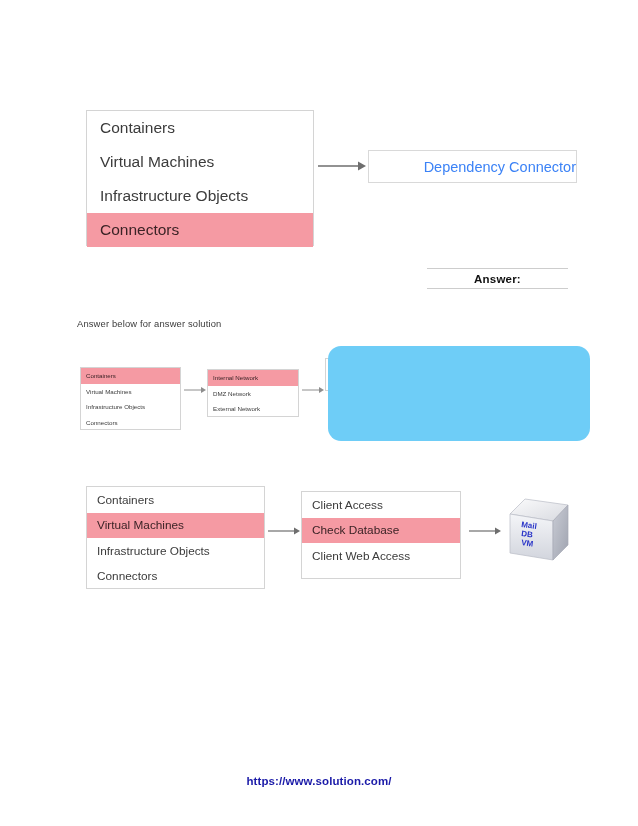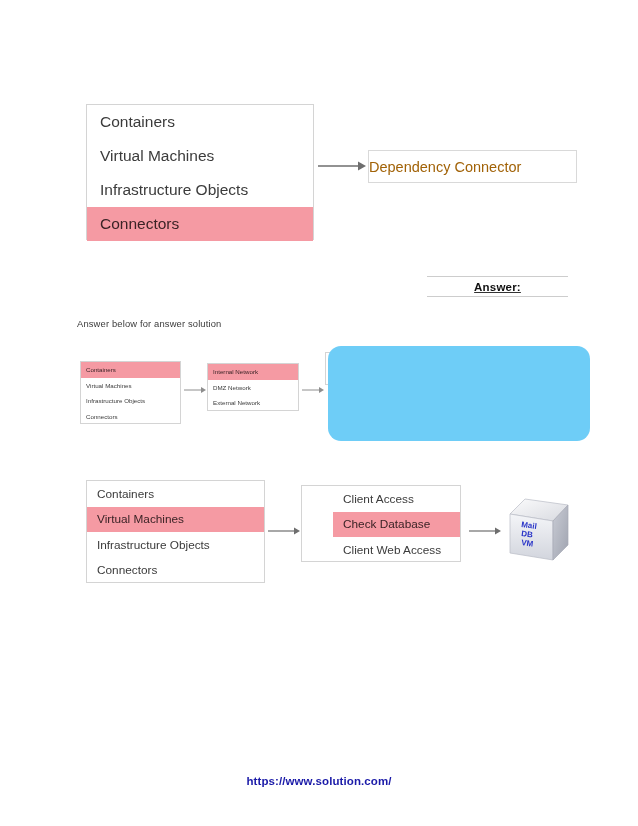--- a/index.html
+++ b/index.html
@@ -23,20 +23,21 @@
     width: 638px;
     height: 826px;
   }
 
   
   .listbox {
     position: absolute;
     background: #ffffff;
     border: 1px solid #d4d4d4;
     box-sizing: border-box;
+    margin-top: 6px;
   }
   .listbox .row {
     box-sizing: border-box;
     display: flex;
     align-items: center;
     white-space: nowrap;
     color: #3b3b3b;
   }
   .listbox .row.hl {
     background: #f59aa3;
@@ -51,23 +52,23 @@
   }
 
   
   .plainbox {
     position: absolute;
     background: #ffffff;
     border: 1px solid #d9d9d9;
     box-sizing: border-box;
     display: flex;
     align-items: center;
-    justify-content: flex-start;
+    justify-content: flex-end;
     font-size: 14.5px;
-    color: #a16207;
+    color: #3b82f6;
     white-space: nowrap;
   }
 
   
   .lb-small .row {
     height: 15.5px;
     padding-left: 5px;
     font-size: 6.2px;
   }
 
@@ -155,21 +156,21 @@
 
   <svg class="arrow" style="left:318px; top:158px;" width="48" height="16" viewBox="0 0 48 16">
     <line x1="0" y1="8" x2="40" y2="8" stroke="#6e6e6e" stroke-width="1.4"></line>
     <polygon points="40,3.4 48,8 40,12.6" fill="#6e6e6e"></polygon>
   </svg>
 
   <div class="plainbox" style="left:368px; top:150px; width:209px; height:33px;">
     <span>Dependency Connector</span>
   </div>
 
-  <div class="answer-wrap" style="left:427px; top:276px; width:141px;text-decoration:underline;">
+  <div class="answer-wrap" style="left:427px; top:268px; width:141px;">
     <div class="rule"></div>
     <div class="answer-label">Answer:</div>
     <div class="rule"></div>
   </div>
 
   <div class="note" style="left:77px; top:318px;">Answer below for answer solution</div>
 
   <div class="listbox lb-small" style="left:80px; top:361px; width:101px; height:63px;">
     <div class="row hl">
       <span>Containers</span>
@@ -231,21 +232,21 @@
     <div class="row">
       <span>Connectors</span>
     </div>
   </div>
 
   <svg class="arrow" style="left:268px; top:525px;" width="32" height="12" viewBox="0 0 32 12">
     <line x1="0" y1="6" x2="26" y2="6" stroke="#6e6e6e" stroke-width="1.2"></line>
     <polygon points="26,2.4 32,6 26,9.6" fill="#6e6e6e"></polygon>
   </svg>
 
-  <div class="listbox lb-med" style="left:301px; top:485px; width:160px; height:77px;padding-left:31px;">
+  <div class="listbox lb-med" style="left:301px; top:485px; width:160px; height:88px;">
     <div class="row">
       <span>Client Access</span>
     </div>
     <div class="row hl">
       <span>Check Database</span>
     </div>
     <div class="row">
       <span>Client Web Access</span>
     </div>
   </div>

